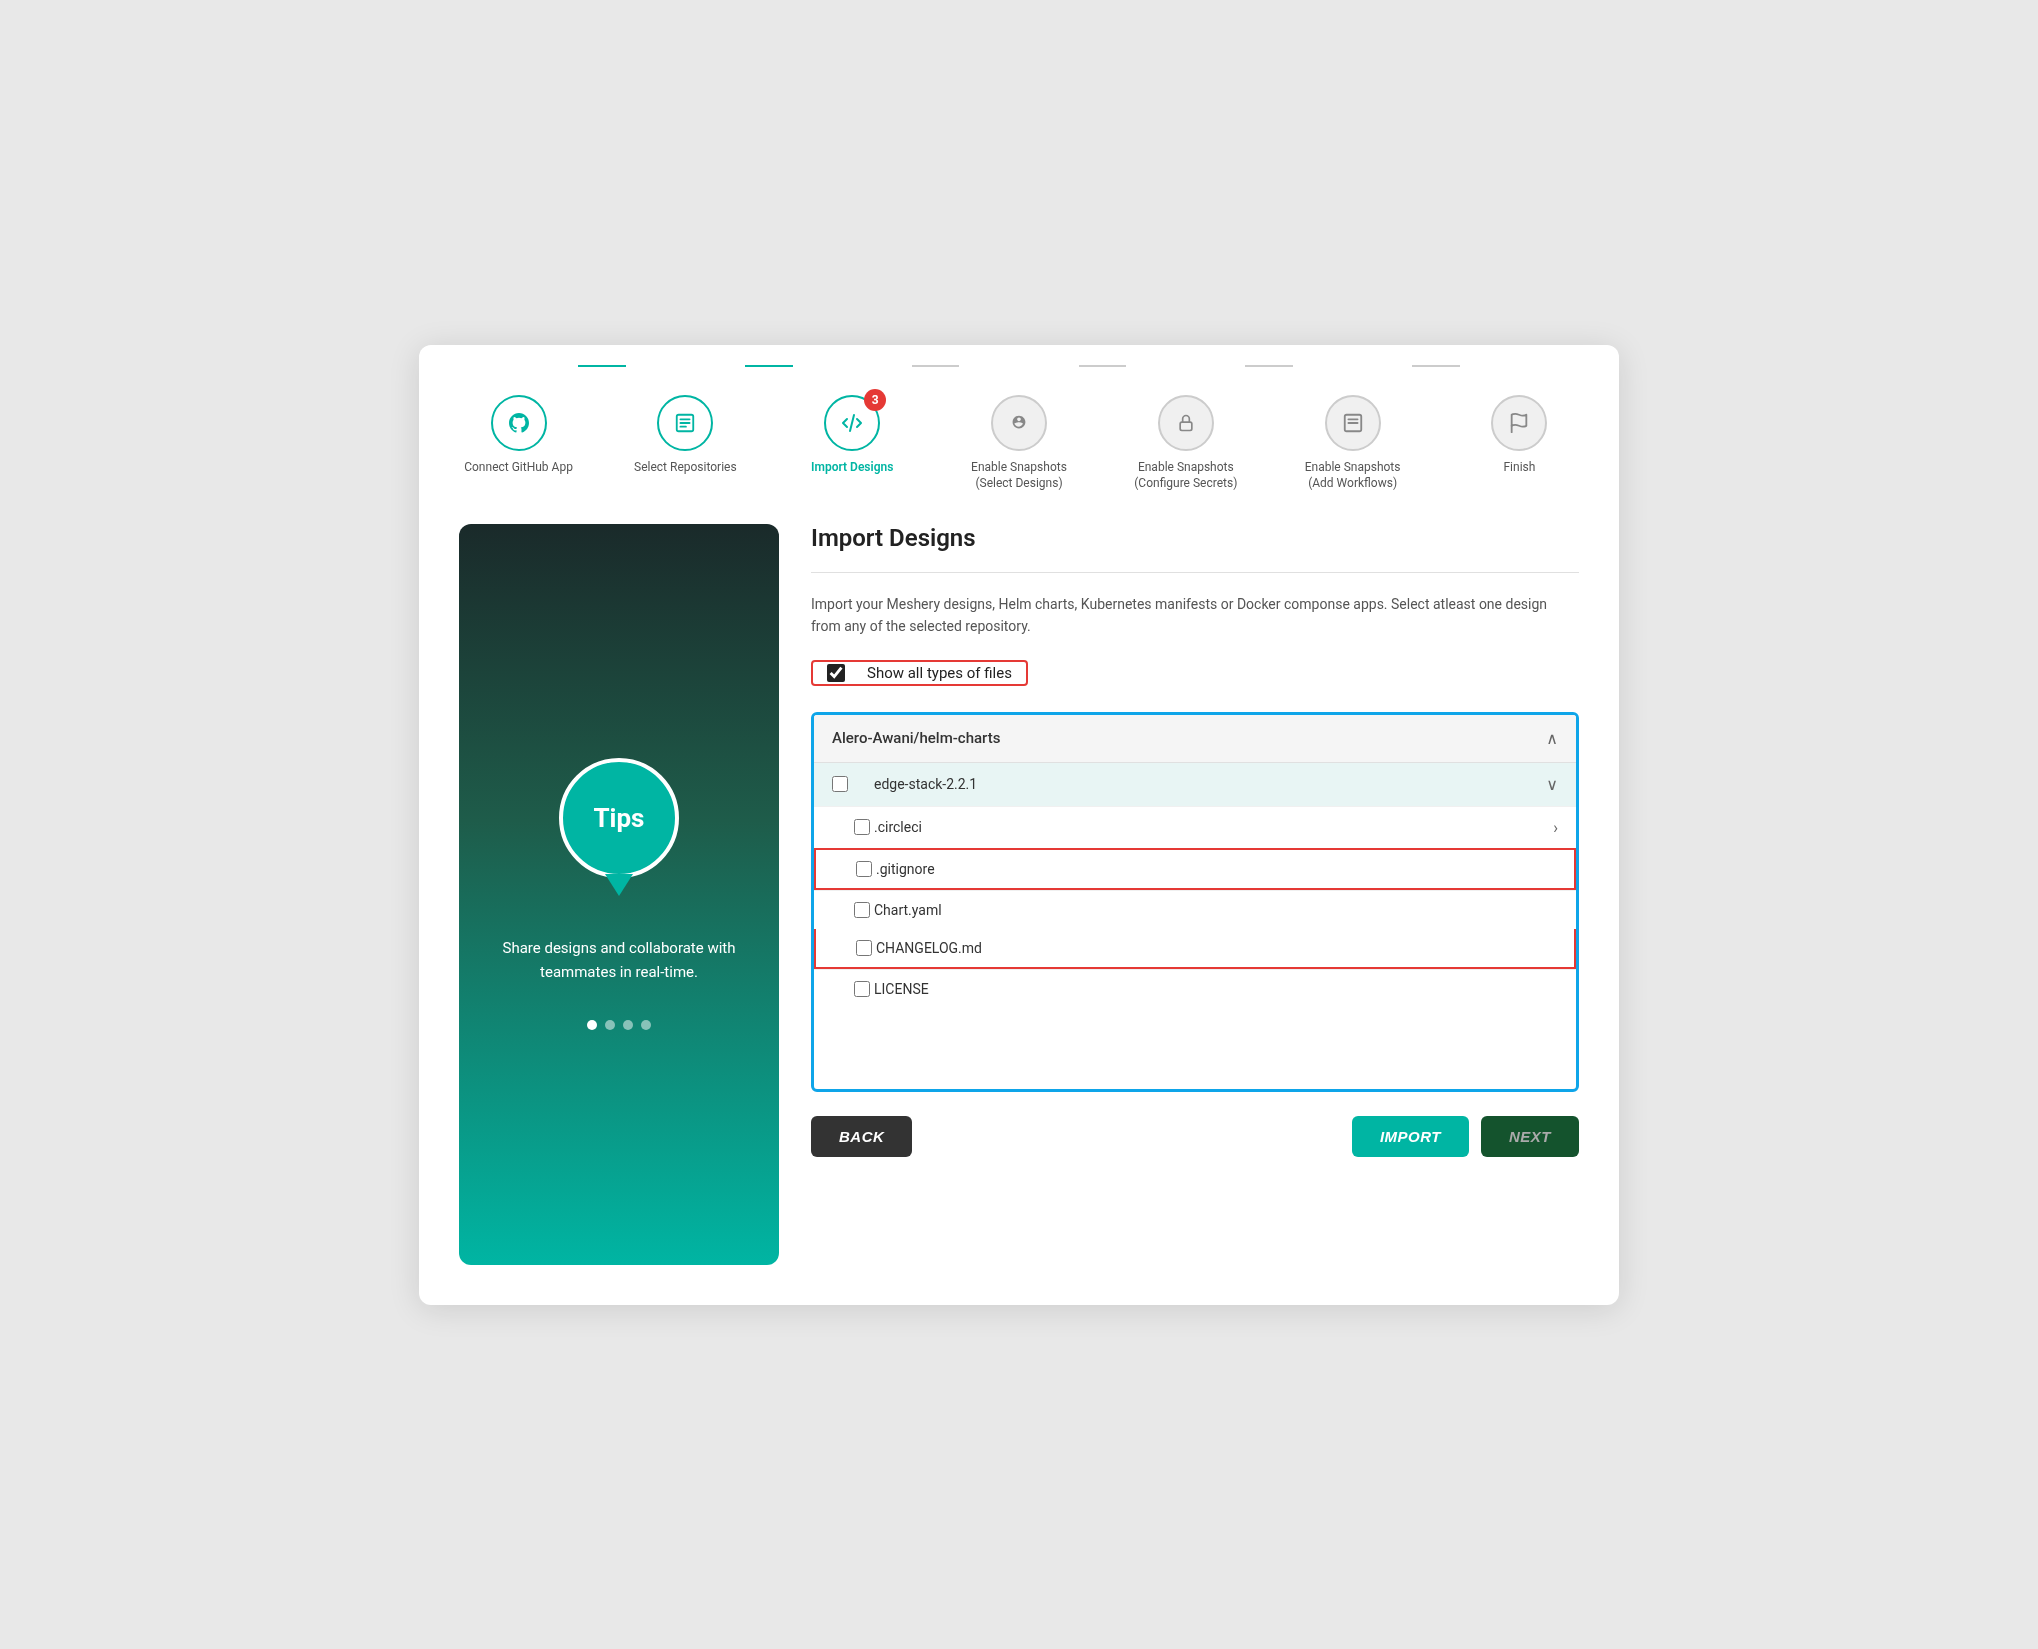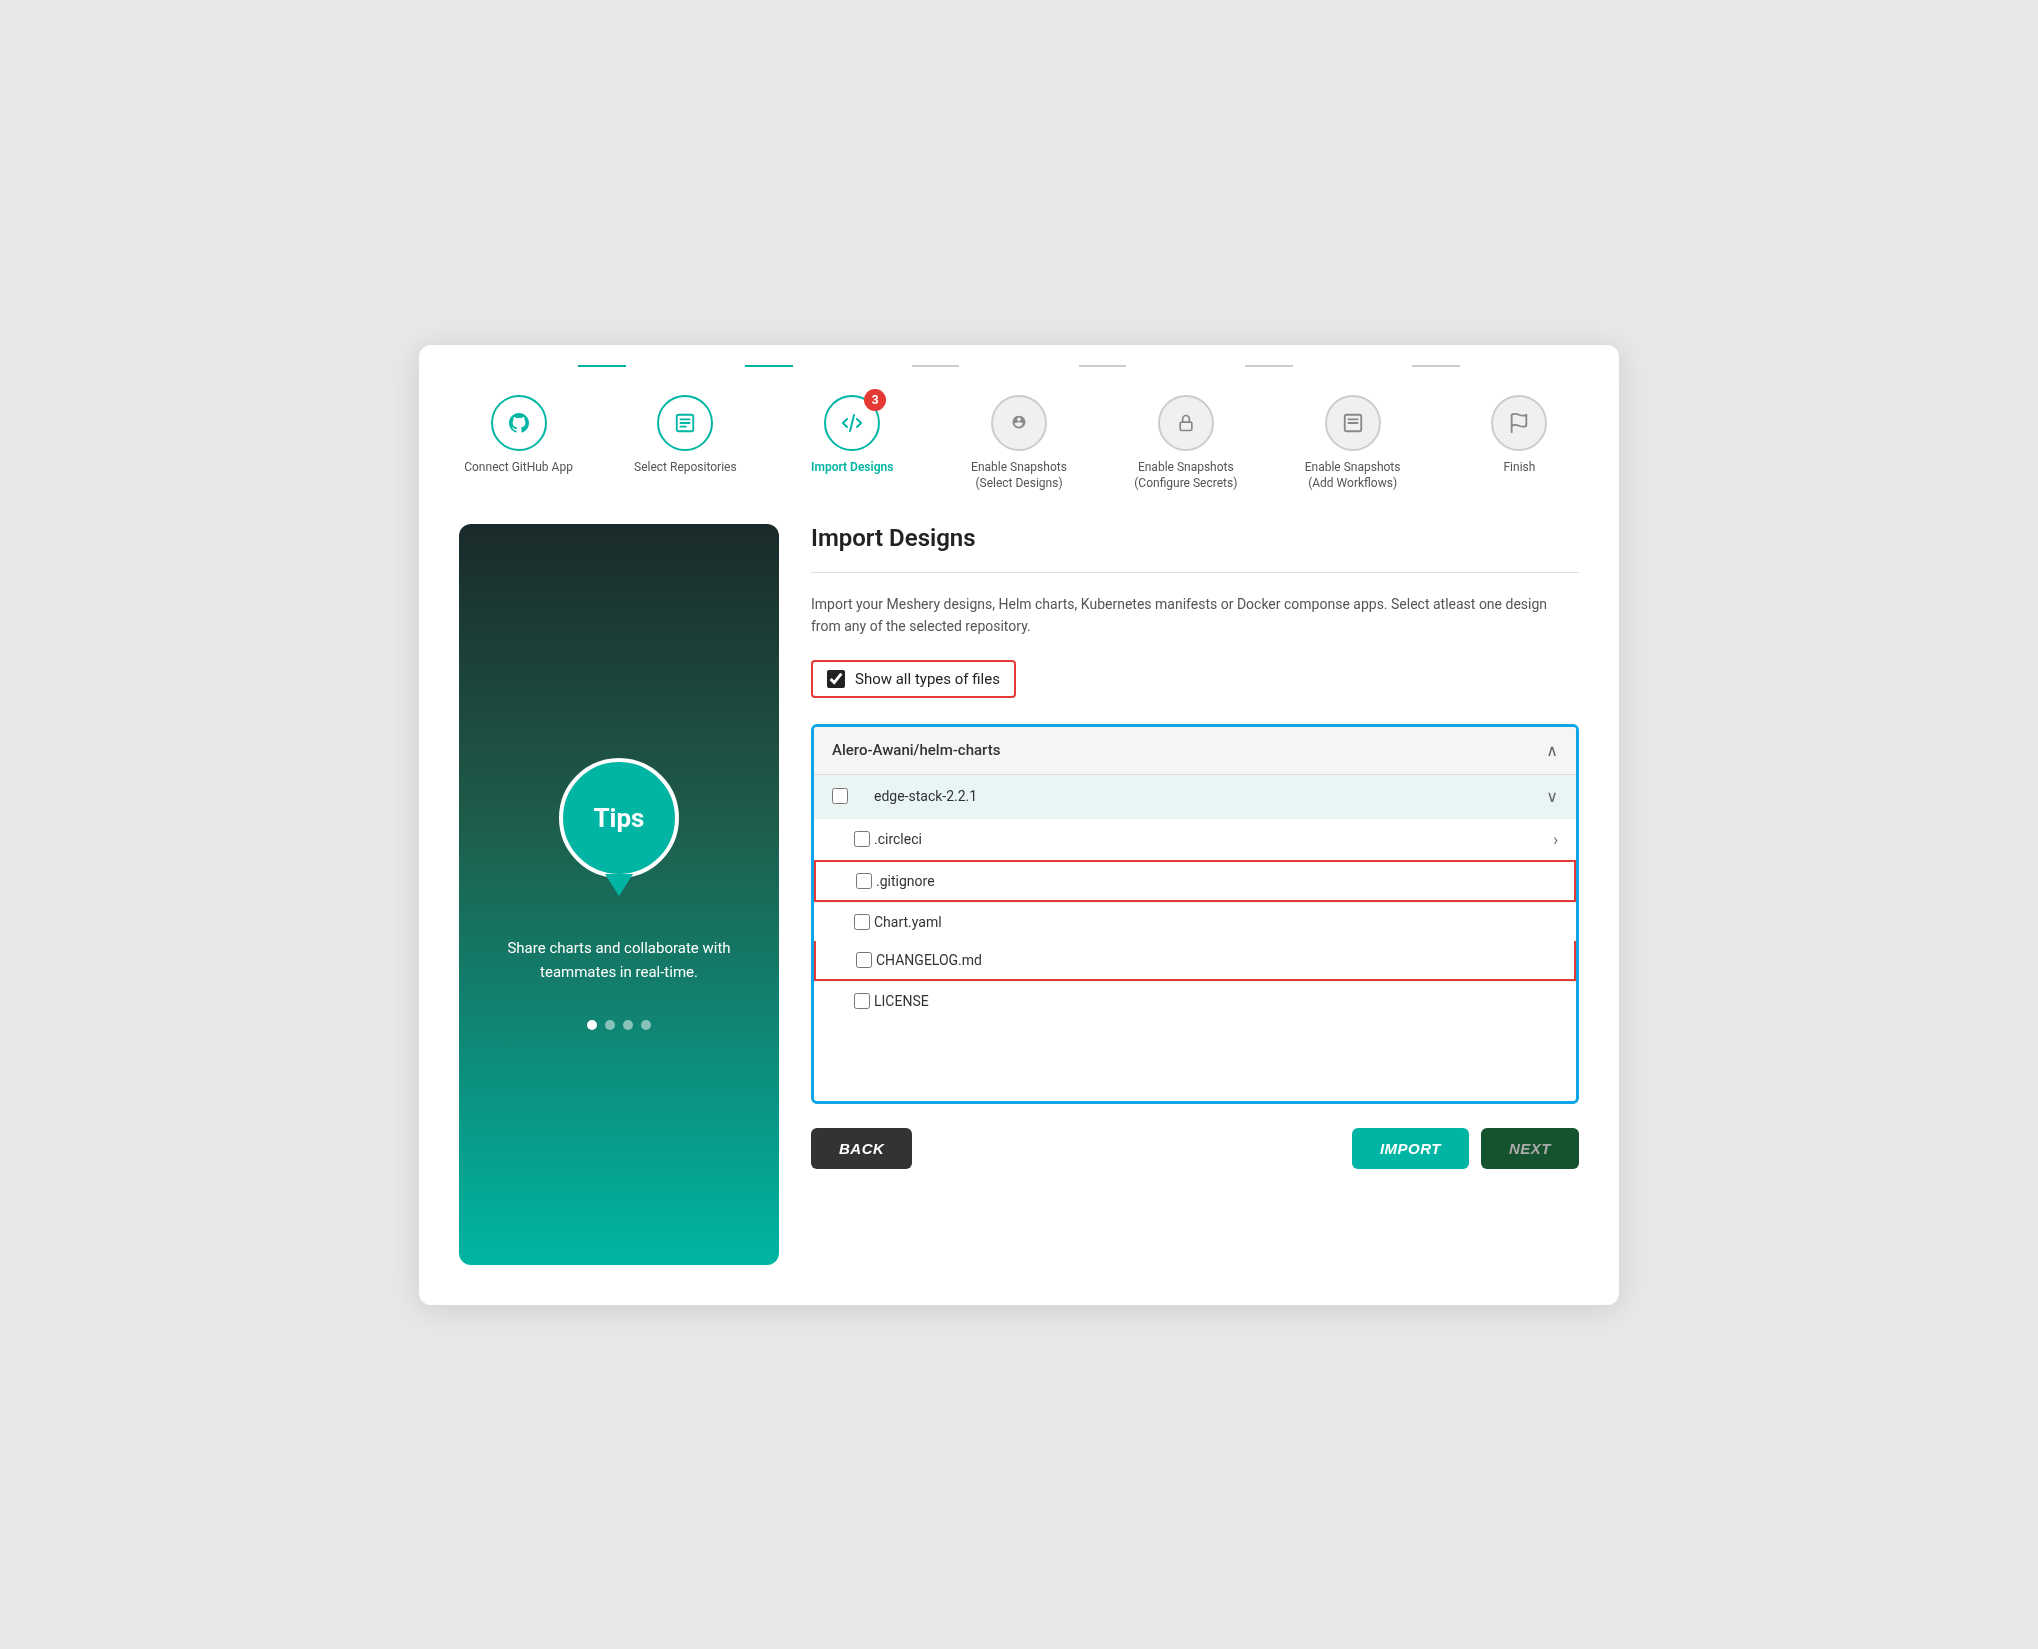--- a/index.html
+++ b/index.html
@@ -191,24 +191,24 @@
     .section-desc {
       font-size: 14px;
       color: #555;
       line-height: 1.6;
     }
 
     
     .checkbox-row {
       display: flex;
       align-items: center;
-      gap: 10px;
+      gap: 22px;
       border: 2px solid #e53935;
       border-radius: 4px;
-      padding: 8px 14px;
+      padding: 2px 14px;
       width: fit-content;
       cursor: pointer;
     }
     .checkbox-row input[type="checkbox"] {
       width: 18px;
       height: 18px;
       accent-color: #222;
       cursor: pointer;
     }
     .checkbox-label {
@@ -421,21 +421,21 @@
 
   <div class="content-area">
 
     <div class="left-panel">
       <div style="display:flex;flex-direction:column;align-items:center;gap:28px;">
         <div style="position:relative;margin-bottom:10px;text-align:right;">
           <div class="tips-bubble">
             <span>Tips</span>
           </div>
         </div>
-        <p class="left-panel-text">Share charts and collaborate with teammates in real-time.</p>
+        <p class="left-panel-text">Share designs and collaborate with teammates in real-time.</p>
         <div class="dots">
           <div class="dot active"></div>
           <div class="dot"></div>
           <div class="dot"></div>
           <div class="dot"></div>
         </div>
       </div>
     </div>
 
     <div class="right-panel">

